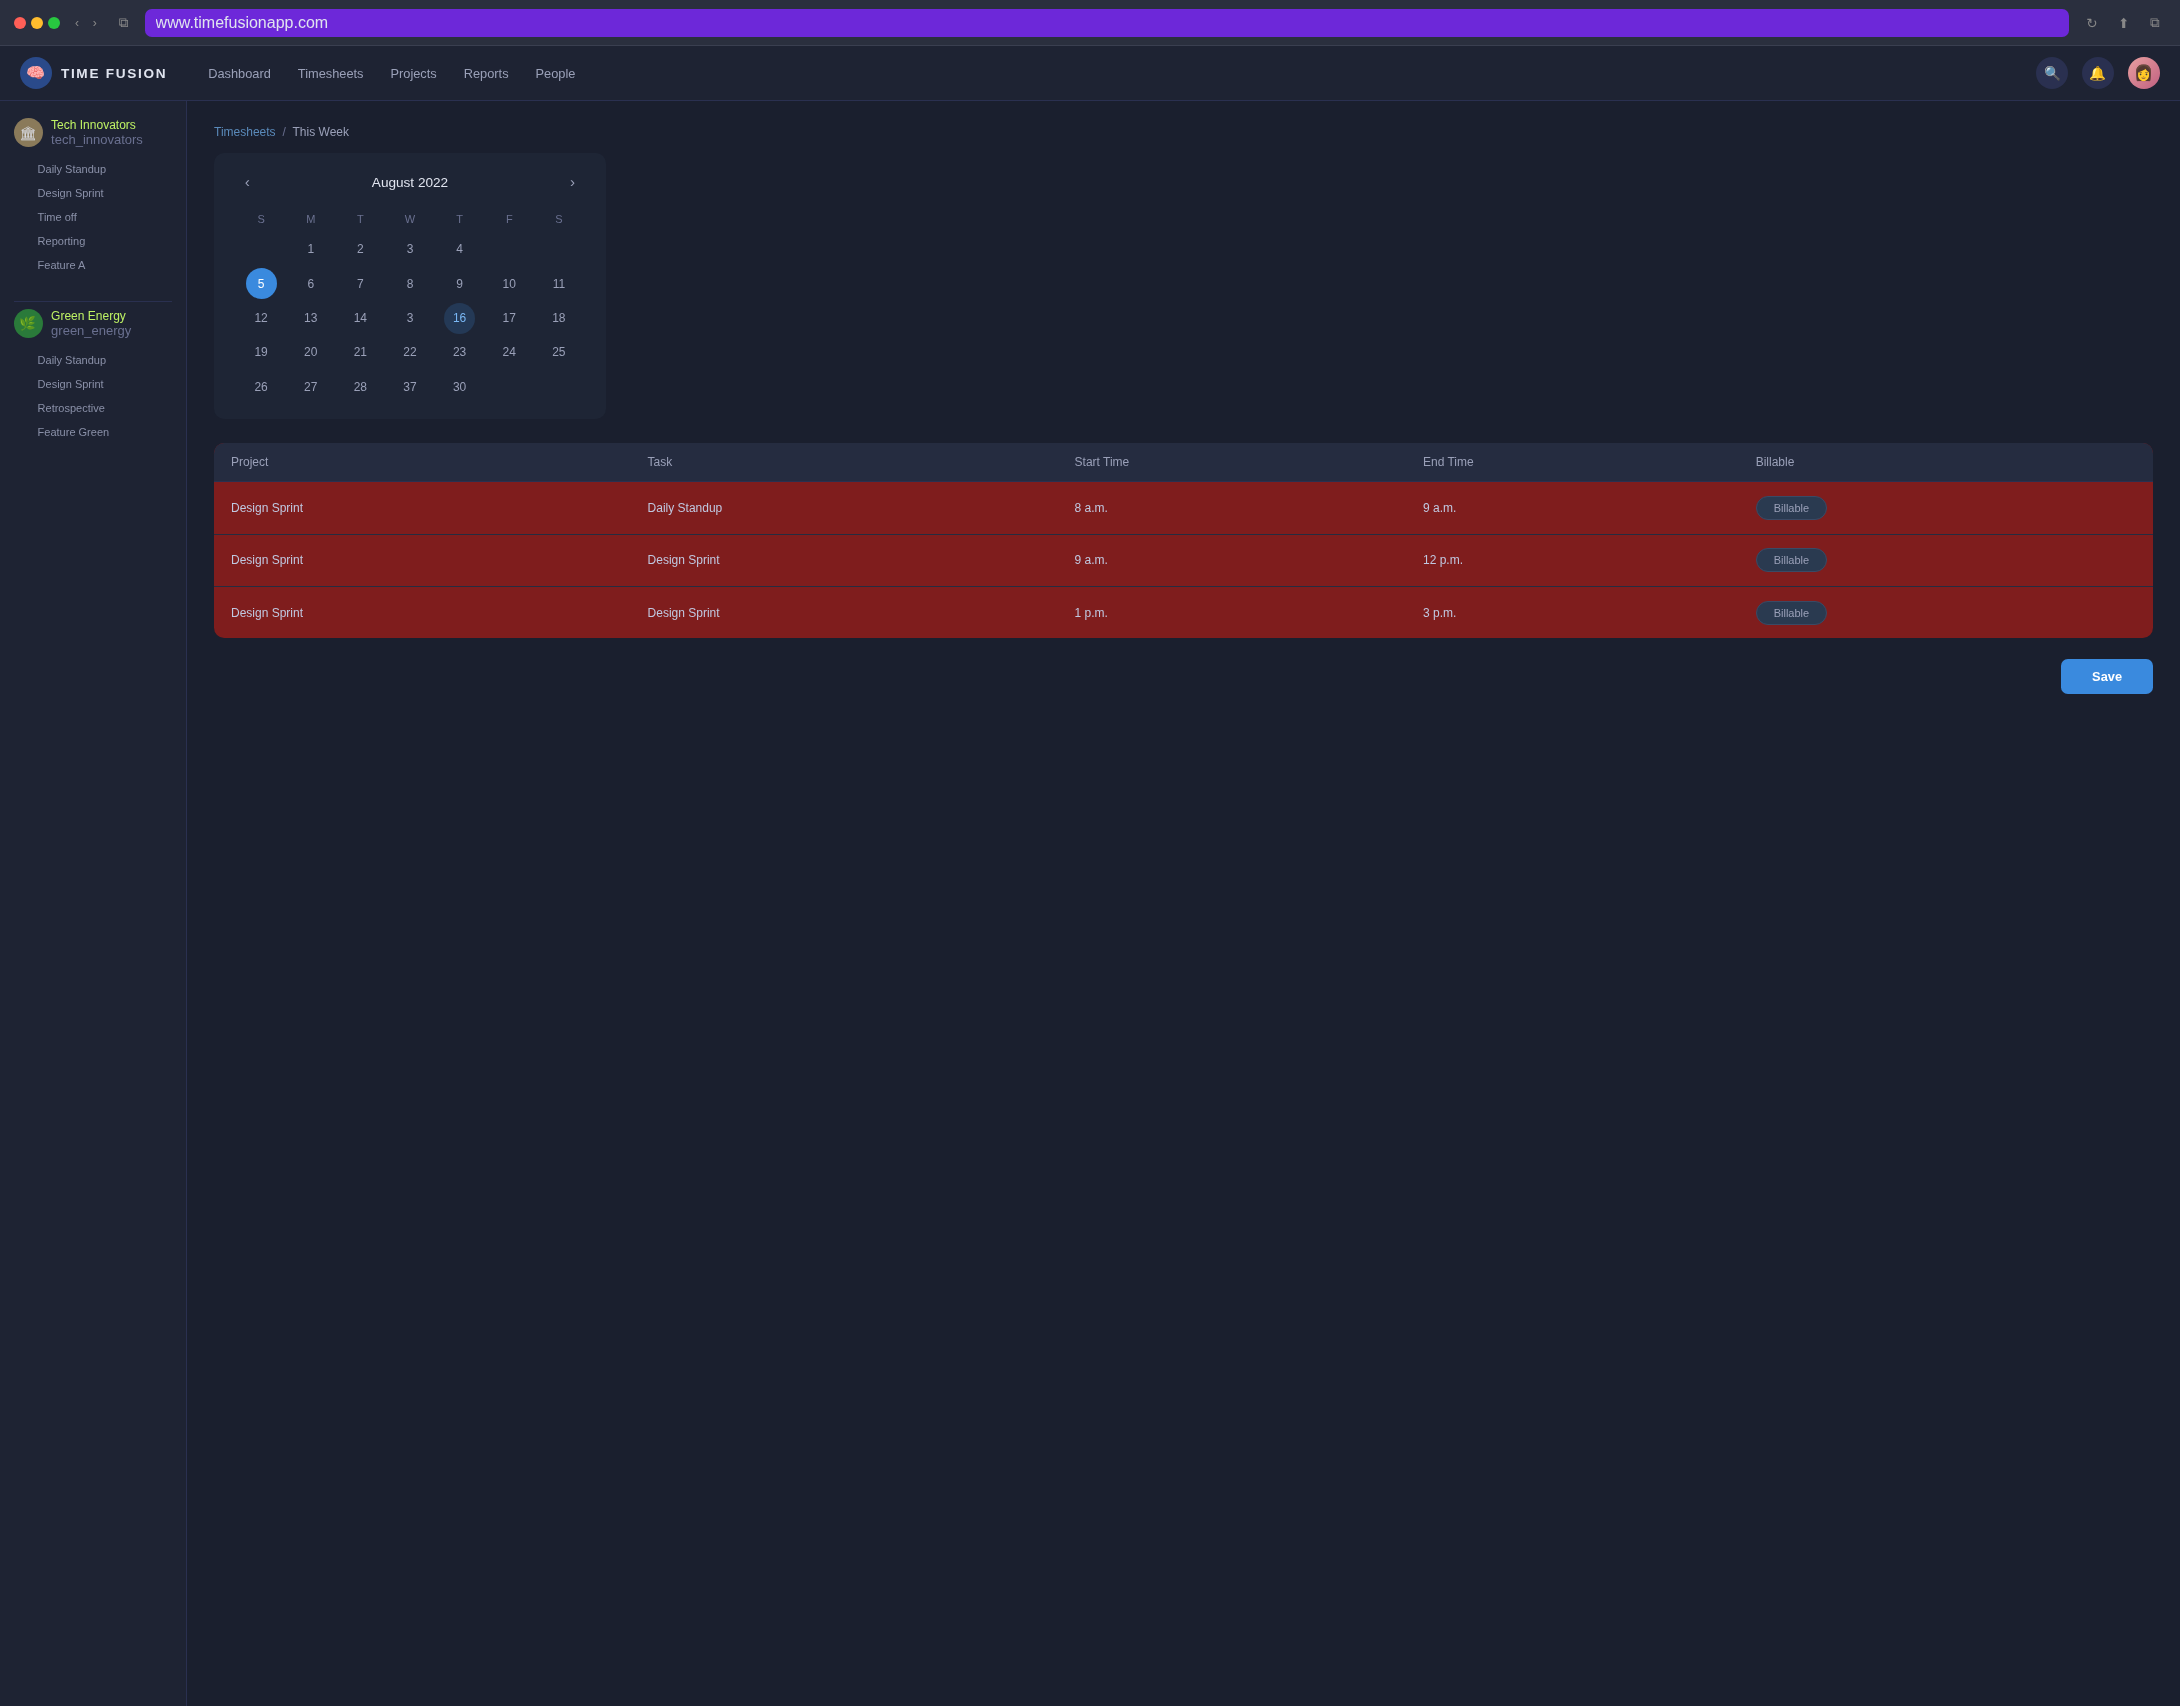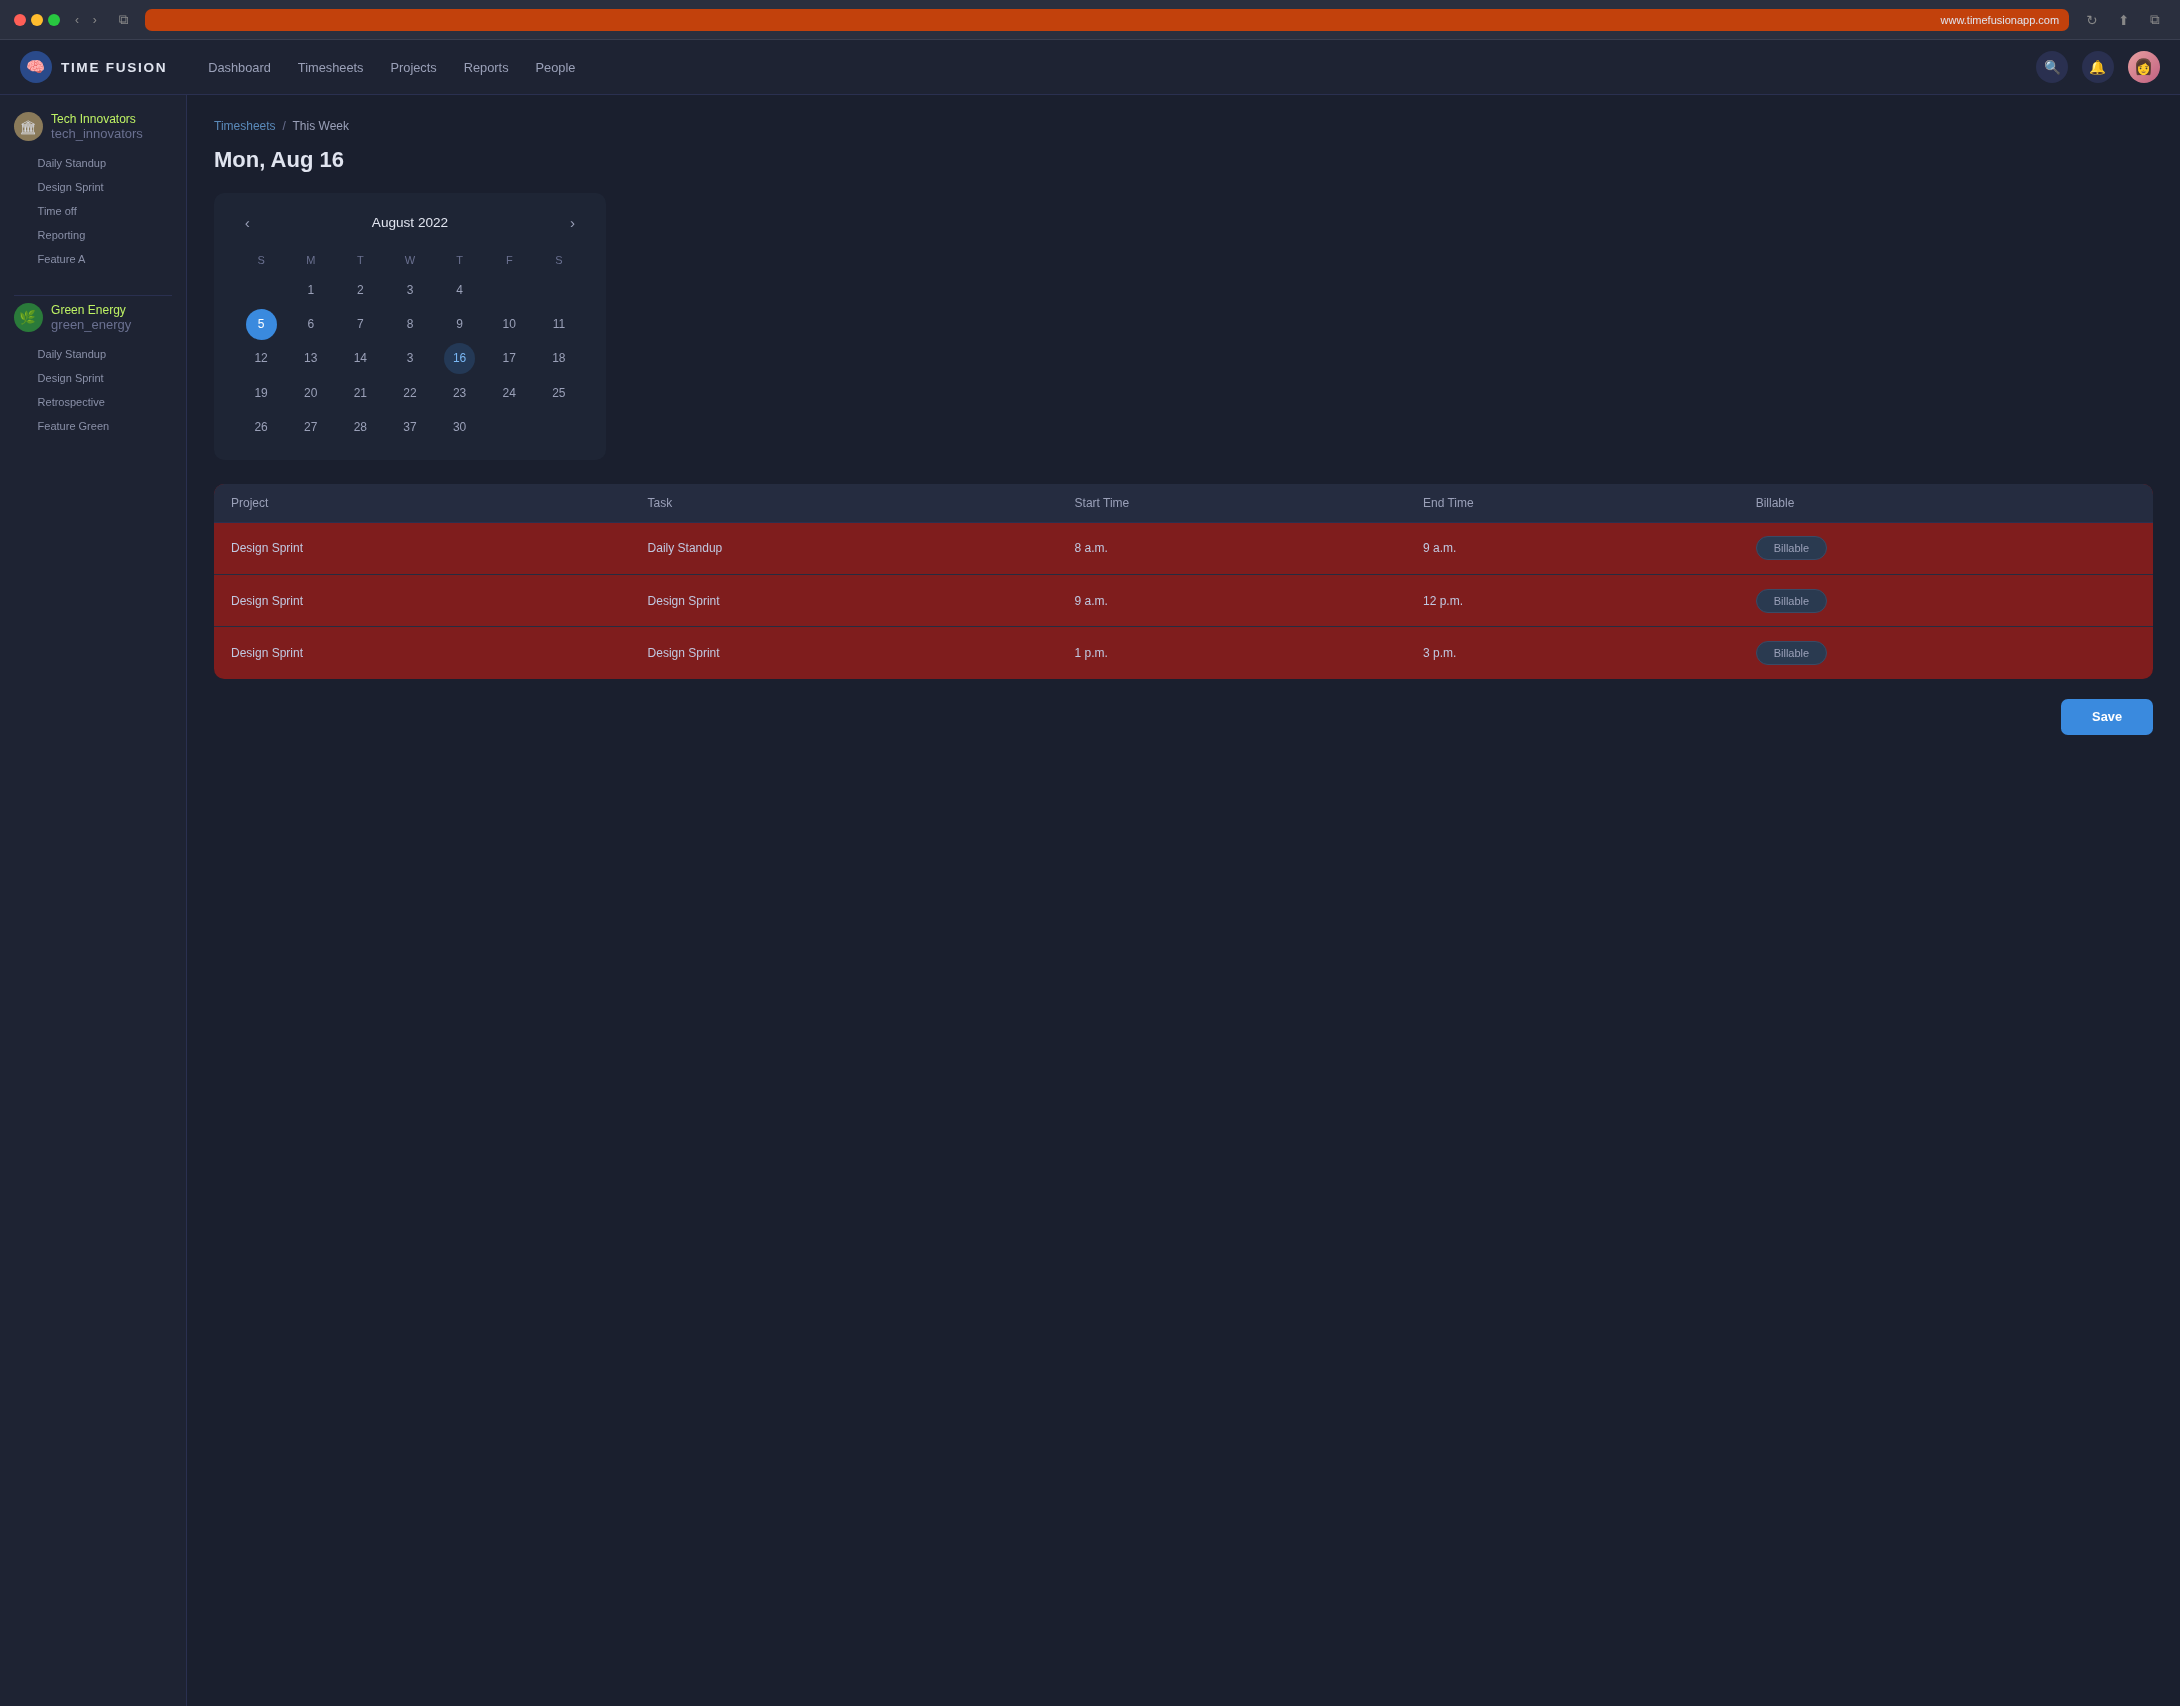--- a/index.html
+++ b/index.html
@@ -27,22 +27,22 @@
     .nav-arrows { display: flex; gap: 3.4px; }
     .nav-btn {
       background: none; border: none; color: #888; cursor: pointer;
       font-size: 12px; padding: 1.7px 5.1px;
     }
     .tab-view-btn {
       background: none; border: none; color: #888; cursor: pointer;
       font-size: 13.6px; padding: 1.7px 6.8px;
     }
     .address-bar {
-      flex: 1; background: #c2410c; border: none; border-radius: 6.8px;
-      color: #e0e4ef; text-align: right; padding: 5.1px 10.2px; font-size: 11px;
+      flex: 1; background: #6d28d9; border: none; border-radius: 6.8px;
+      color: #e0e4ef; text-align: left; padding: 5.1px 10.2px; font-size: 16px;
     }
     .browser-actions { display: flex; gap: 6.8px; }
     .browser-action-btn {
       background: none; border: none; color: #888; cursor: pointer;
       font-size: 13.6px; padding: 1.7px 6.8px;
     }
 
     
     .app-header {
       background: #1e2333;
@@ -266,21 +266,20 @@
   </aside>
 
   <main class="main-content">
 
     <div class="breadcrumb">
       <span class="breadcrumb-link">Timesheets</span>
       <span class="breadcrumb-sep">/</span>
       <span class="breadcrumb-current">This Week</span>
     </div>
 
-    <h1 class="date-heading">Mon, Aug 16</h1>
 
     <div class="calendar-wrapper">
       <div class="calendar-header">
         <button class="cal-nav-btn">‹</button>
         <span class="cal-month">August 2022</span>
         <button class="cal-nav-btn">›</button>
       </div>
       <div class="cal-grid">
 
         <div class="cal-dow">S</div>

